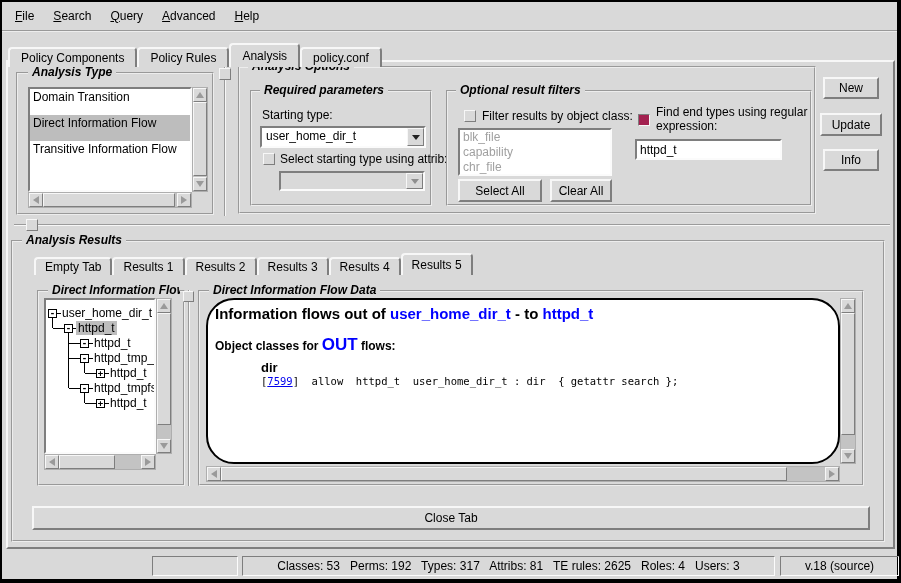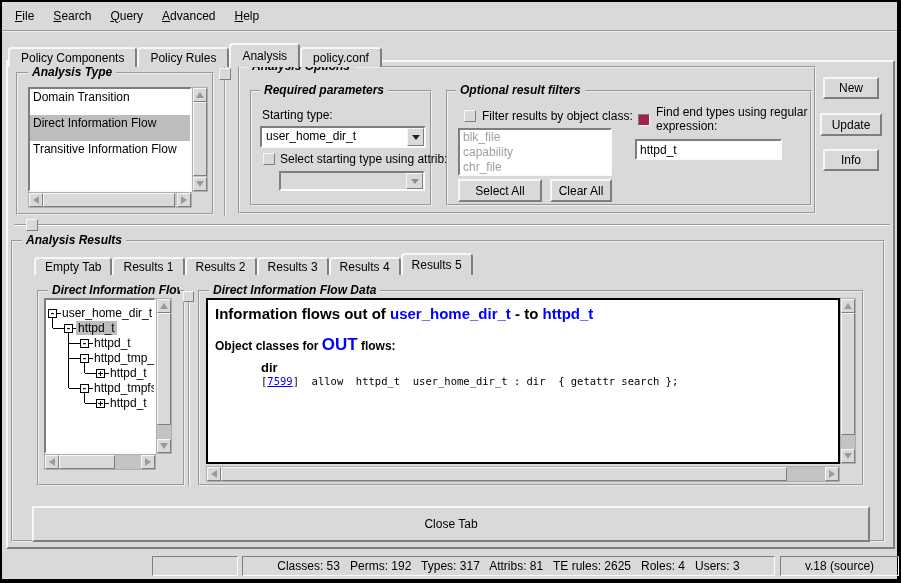--- a/index.html
+++ b/index.html
@@ -267,21 +267,21 @@
           <div class="tri-rt"></div>
         </div>
   </div>
 
   <div class="abs sash-line-v" style="left:186px;top:288px;height:196px;"></div>
   <div class="abs sash-handle" style="left:181px;top:289px;width:11px;height:11px;z-index:2;"></div>
 
   <div class="group" style="left:196px;top:288px;width:666px;height:196px;"></div>
   <div class="abs legend" style="left:207px;top:281px;">Direct Information Flow Data</div>
 
-  <div class="abs data-textarea" style="left:204px;top:296px;width:634px;height:166px;">
+  <div class="abs data-textarea" style="left:204px;top:296px;width:634px;height:166px;border-radius:28px;">
     <div class="dp-line1"><span>Information flows out of </span><span class="hl">user_home_dir_t</span><span> - to </span><span class="hl">httpd_t</span></div>
     <div class="dp-line2"><span>Object classes for </span><span class="dp-flow">OUT</span><span> flows:</span></div>
     <div class="dp-objclass">dir</div>
     <div class="dp-rule"><span>[</span><span class="lnk">7599</span><span>]</span><span>  allow  httpd_t  user_home_dir_t : dir  { getattr search };</span></div>
   </div>
   <div class="abs vscroll" style="left:838px;top:296px;width:16px;height:166px;">
     <div class="sb-btn">
           <div class="tri-up"></div>
         </div>
     <div class="sb-track">
@@ -296,20 +296,20 @@
           <div class="tri-lf"></div>
         </div>
     <div class="sb-track">
           <div class="sb-thumb" style="top:0;bottom:0;left:0;width:566px;"></div>
         </div>
     <div class="sb-btn">
           <div class="tri-rt"></div>
         </div>
   </div>
 
-  <div class="abs btn" style="left:30px;top:504px;width:838px;height:36px;">Close Tab</div>
+  <div class="abs btn" style="left:30px;top:504px;width:838px;height:24px;">Close Tab</div>
 
   <div class="status-box" style="left:150px;top:554px;width:86px;"></div>
   <div class="status-box" style="left:240px;top:554px;width:533px;">Classes: 53   Perms: 192   Types: 317   Attribs: 81   TE rules: 2625   Roles: 4   Users: 3</div>
   <div class="status-box" style="left:778px;top:554px;width:119px;">v.18 (source)</div>
 
 </div>
 </div>
 
 </body></html>

